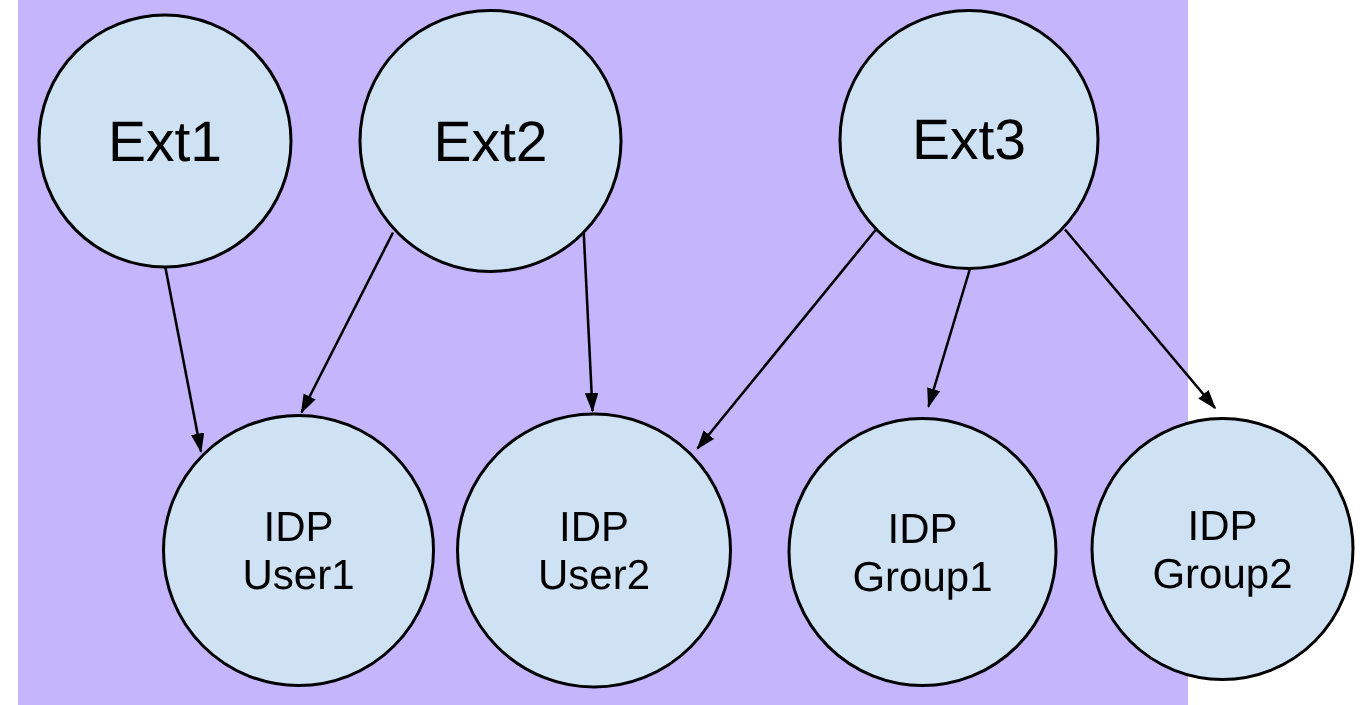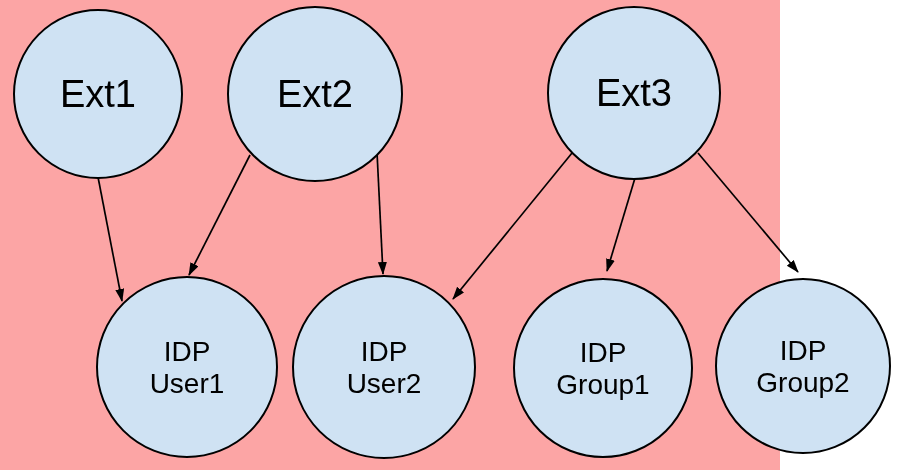--- a/index.html
+++ b/index.html
@@ -8,21 +8,22 @@
     background: #ffffff;
     width: 914px;
     height: 470px;
     overflow: hidden;
     font-family: "Liberation Sans", sans-serif;
   }
   .canvas {
     position: relative;
     width: 780px;
     height: 470px;
-    background: #fca5a5;
+    background: #c4b5fd;
+    margin-left: 12px;
   }
   svg text {
     font-family: "Liberation Sans", sans-serif;
     fill: #000000;
   }
 </style>
 </head>
 <body>
 
 <div class="canvas">

